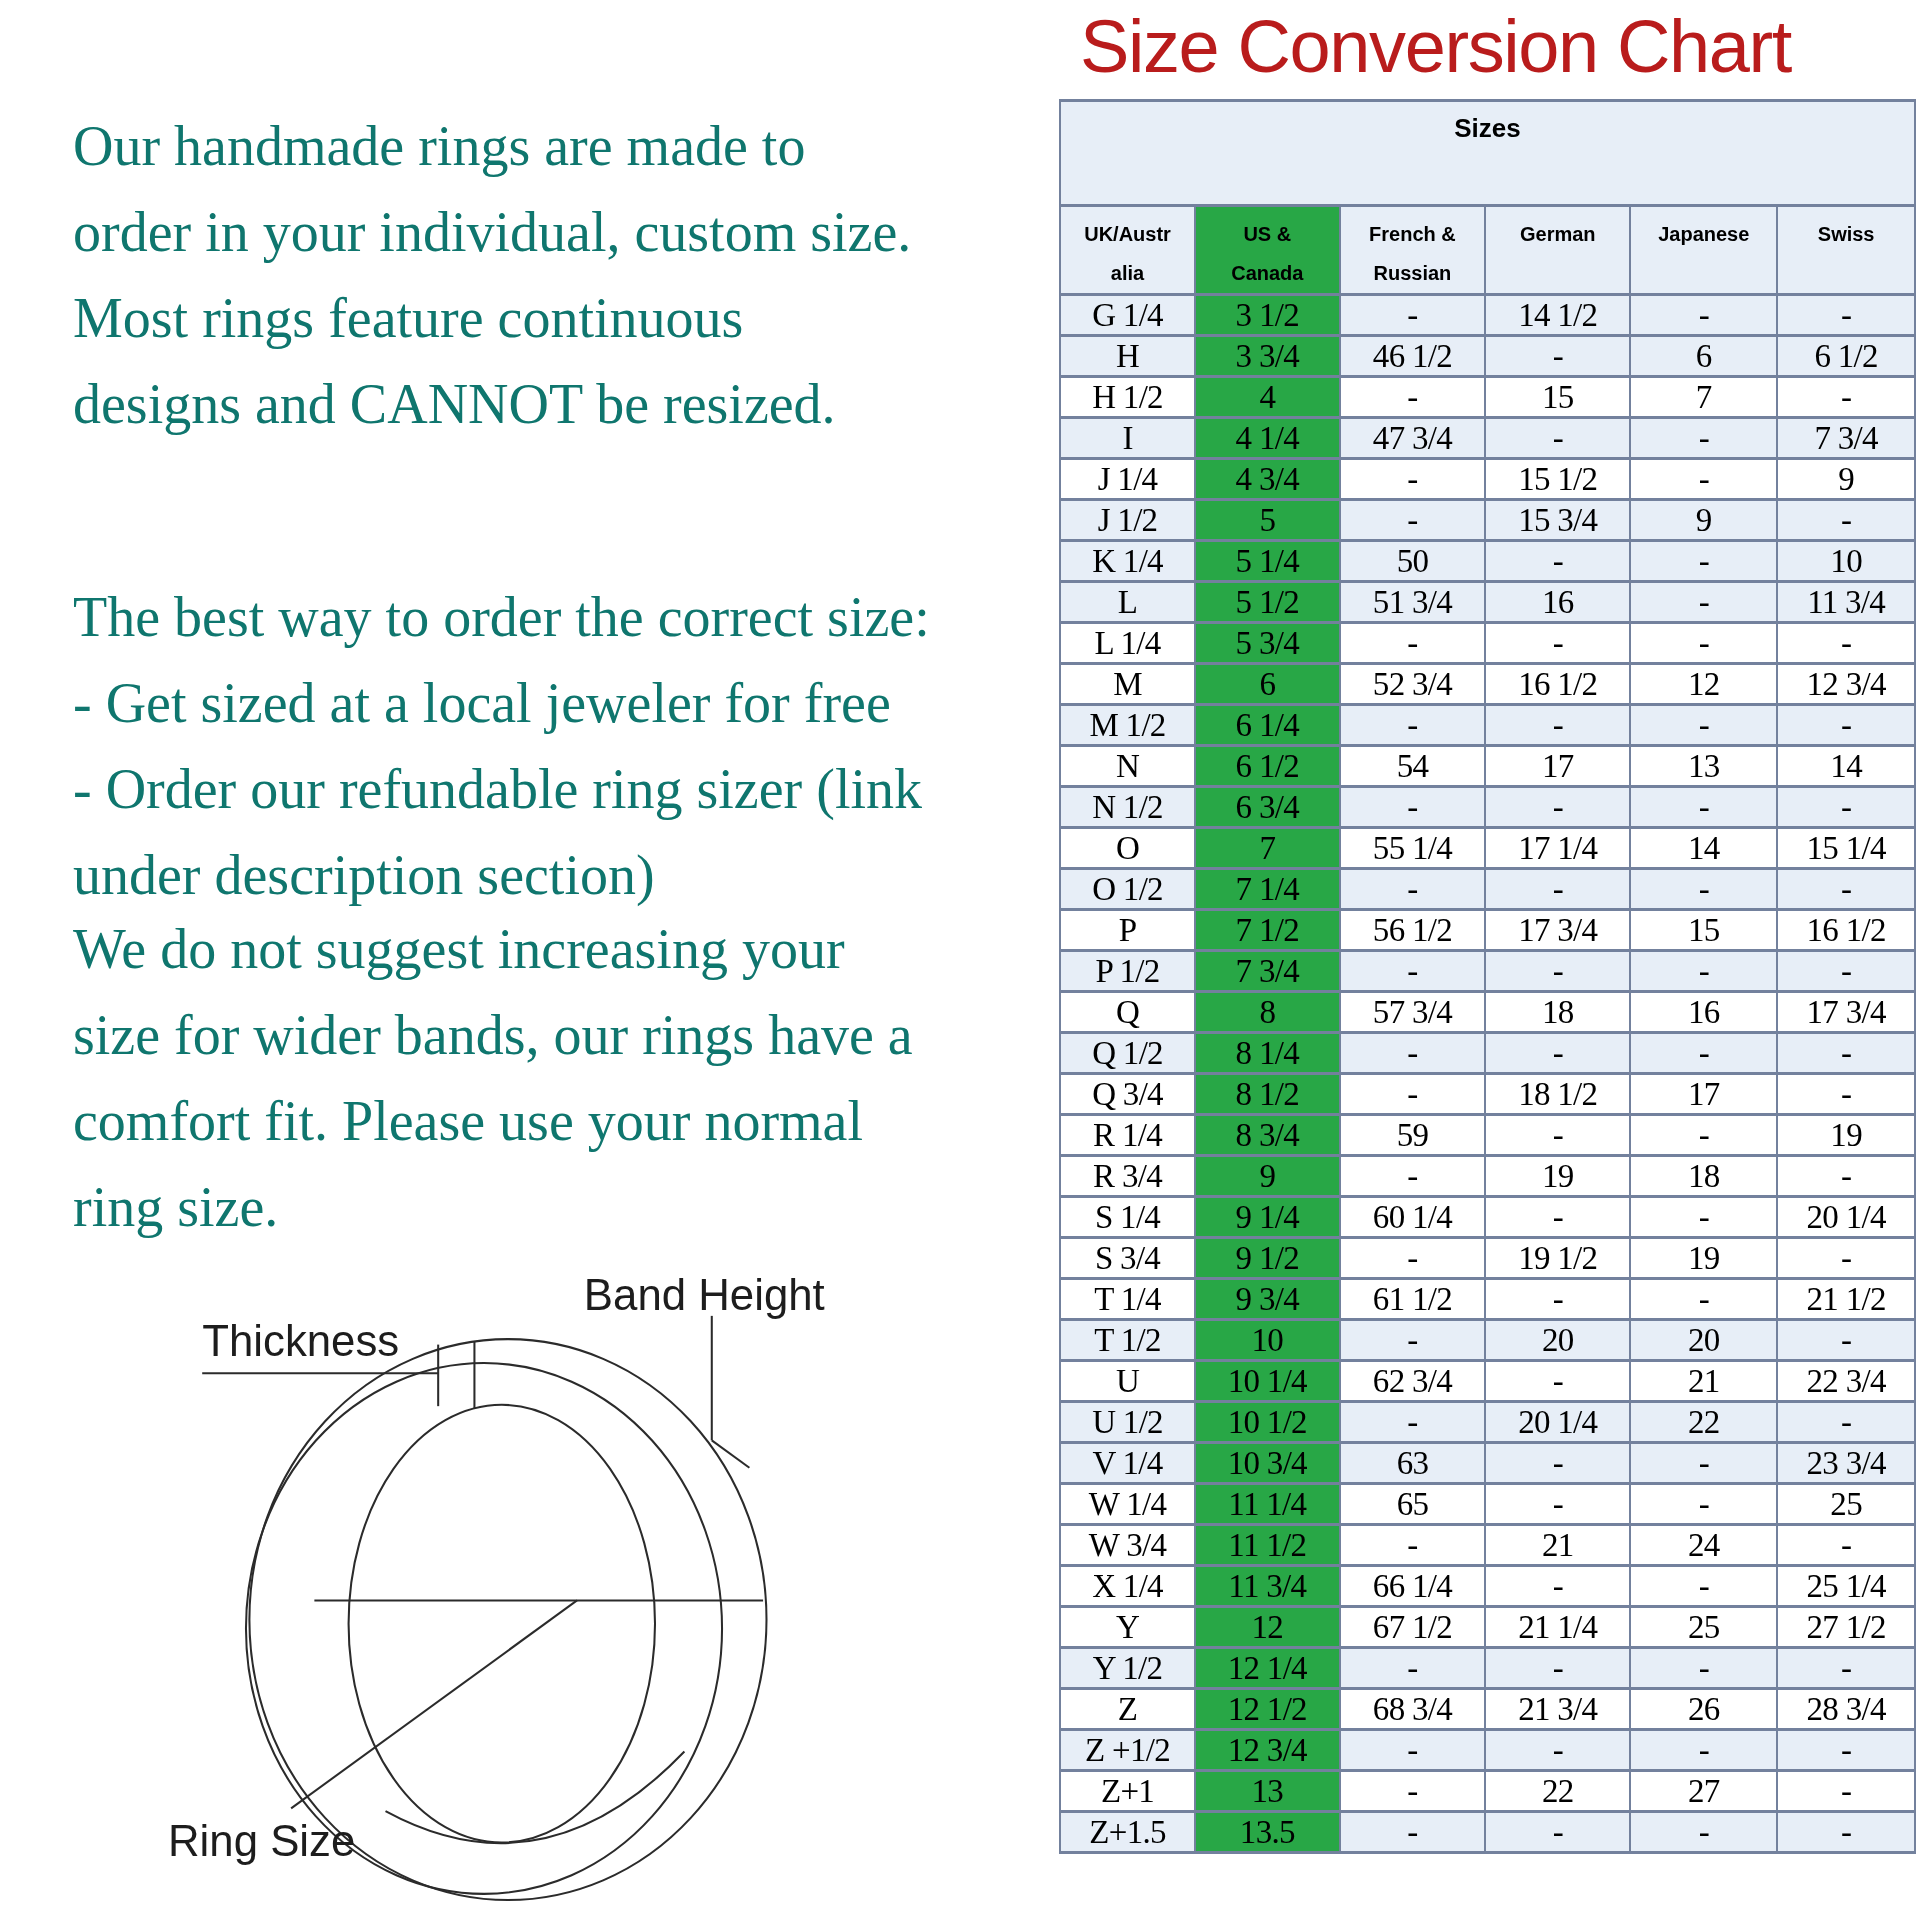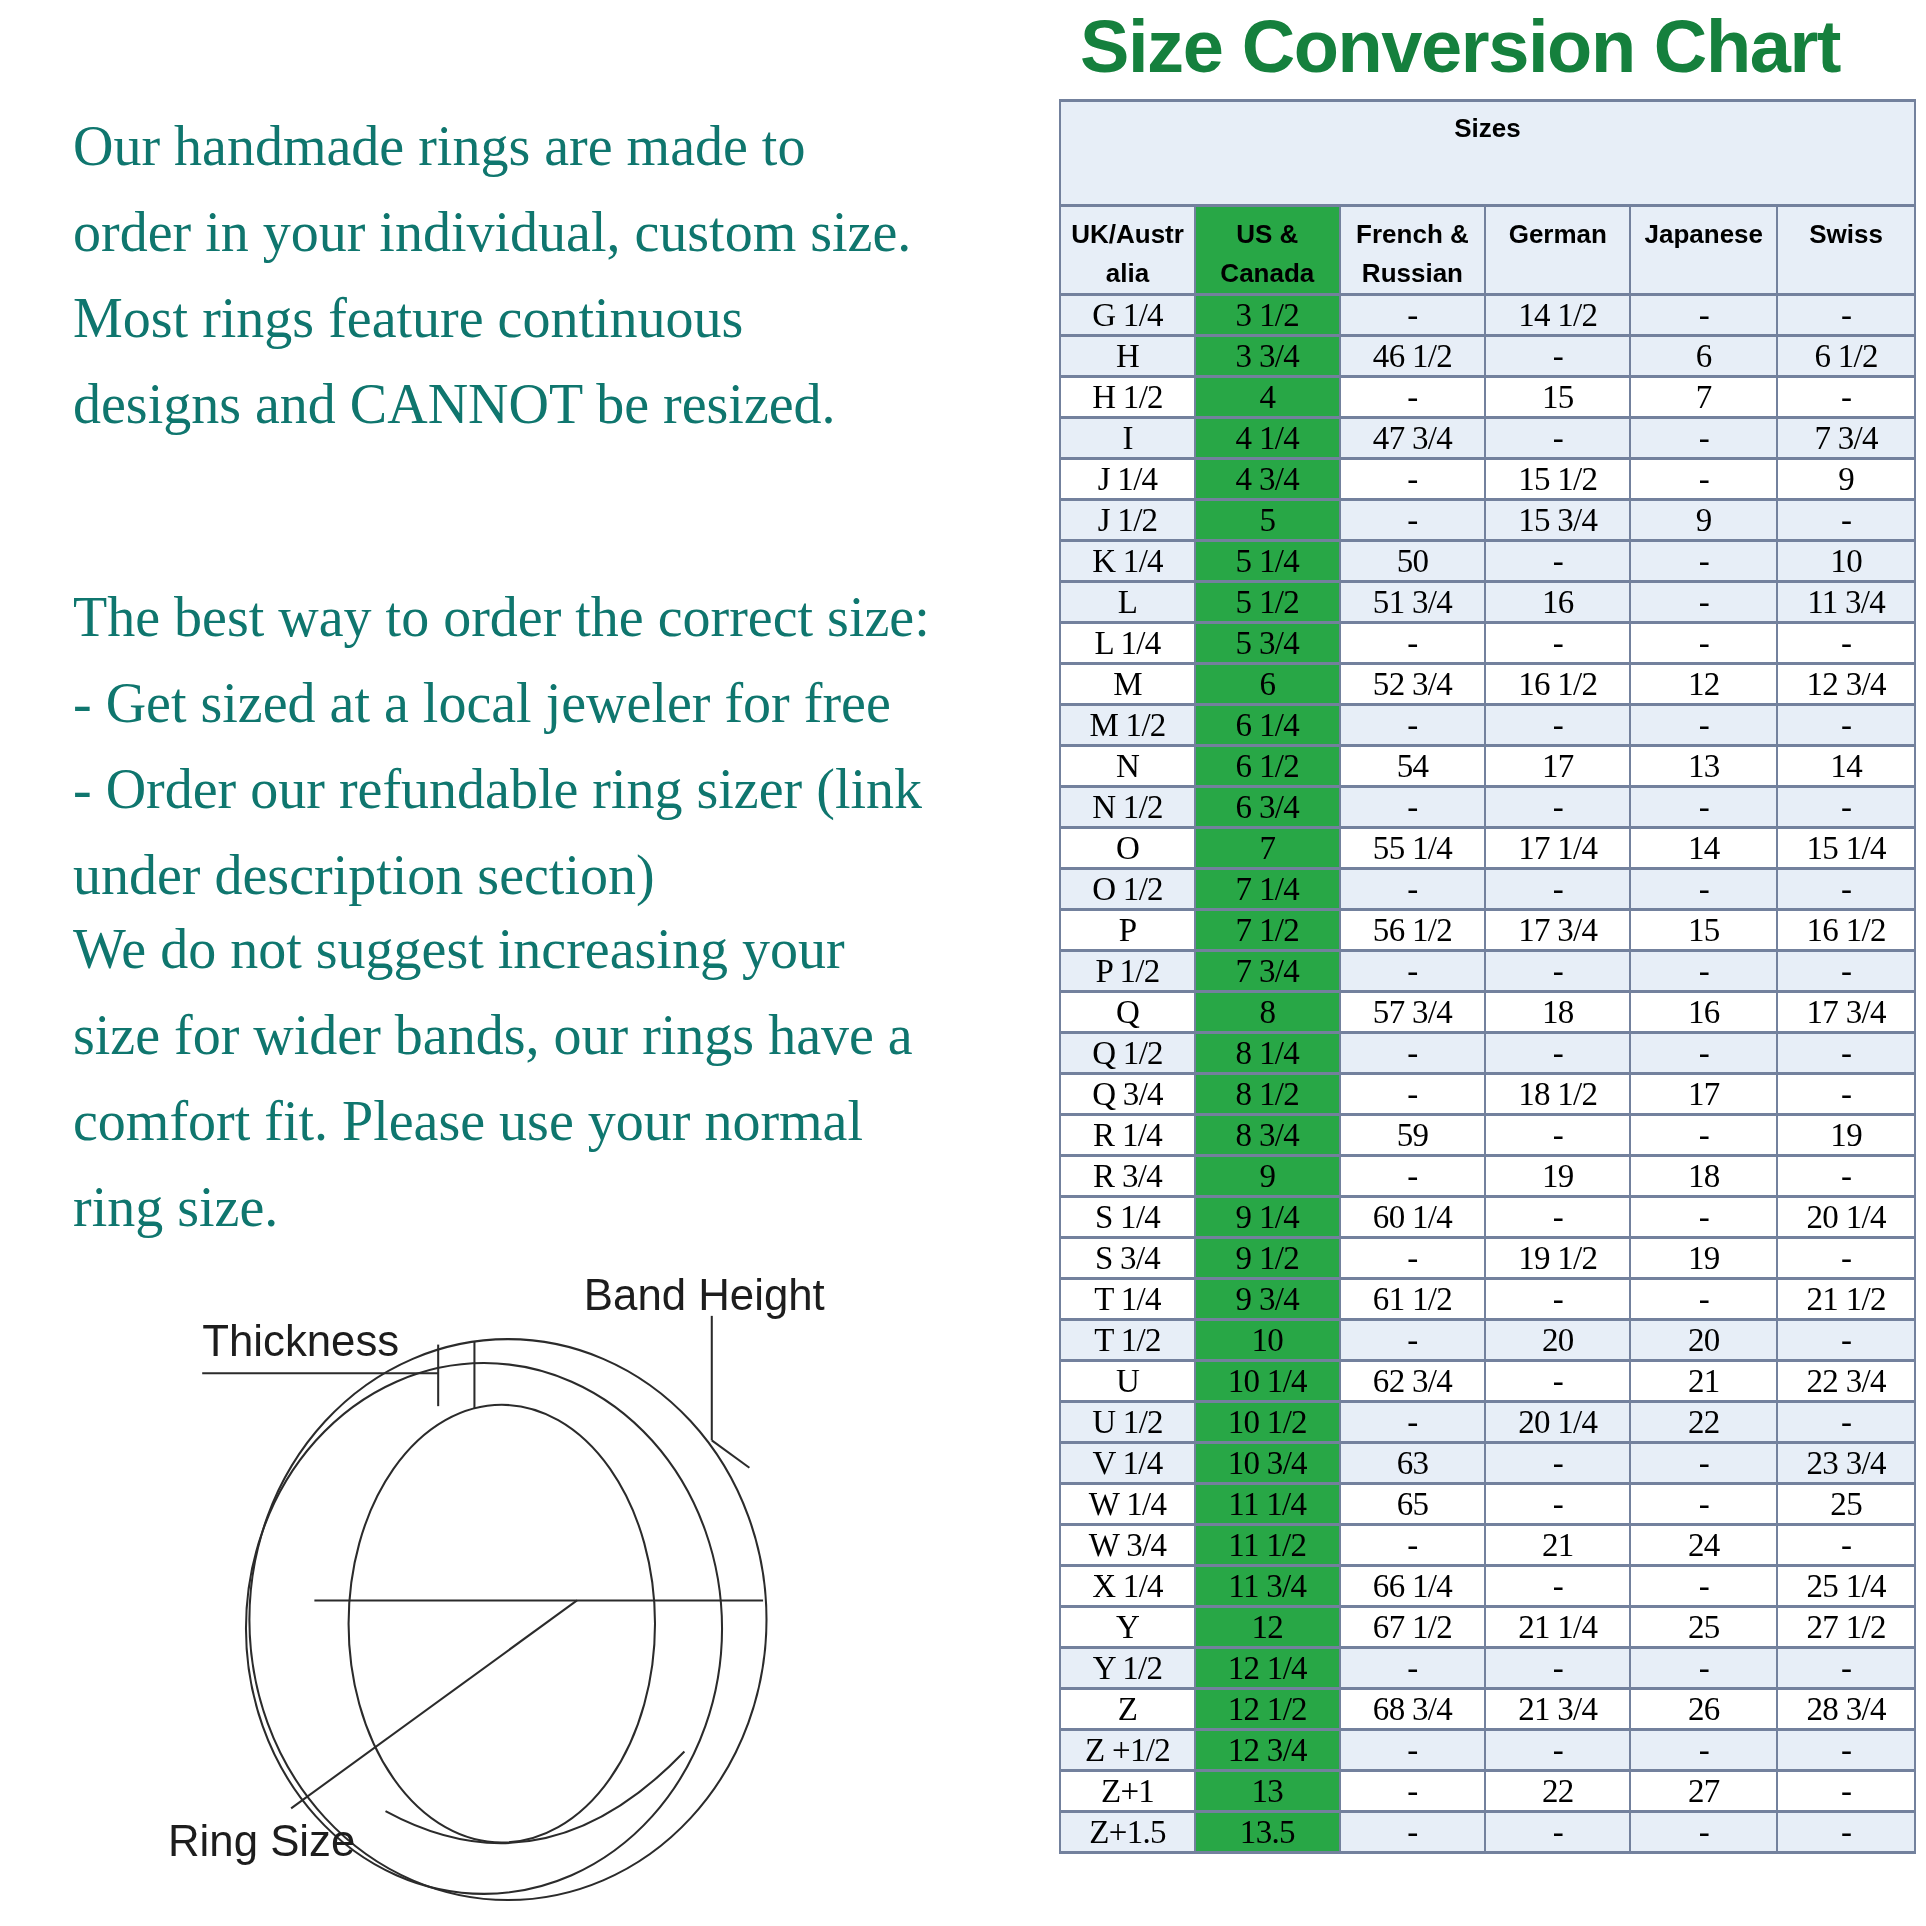--- a/index.html
+++ b/index.html
@@ -9,24 +9,24 @@
     background: #ffffff;
     position: relative;
     overflow: hidden;
     font-family: "Liberation Sans", sans-serif;
   }
   .page-title {
     position: absolute;
     left: 1080px; top: 9.6px;
     margin: 0;
     font-size: 74px;
-    font-weight: 700;
+    font-weight: 400;
     letter-spacing: -1.4px;
     line-height: 1.0;
-    color: #15803d;
+    color: #b91c1c;
     white-space: pre;
   }
   .intro {
     position: absolute;
     left: 73px;
     margin: 0;
     font-family: "Liberation Serif", serif;
     font-size: 56px;
     line-height: 86px;
     color: #0f766e;
@@ -64,21 +64,21 @@
     font-weight: 700;
     vertical-align: top;
   }
   .conv th.sizes {
     height: 105px;
     font-size: 26px;
     padding-top: 11px;
   }
   .conv tr.colhead th {
     height: 82px;
-    font-size: 26px;
+    font-size: 20px;
     line-height: 39px;
     padding-top: 8.2px;
     white-space: pre-line;
   }
   .conv tbody tr { height: 41px; font-family: Liberation Serif, serif; }
   .conv tbody td {
     font-size: 33px;
     letter-spacing: -0.7px;
     vertical-align: middle;
     background: #ffffff;

